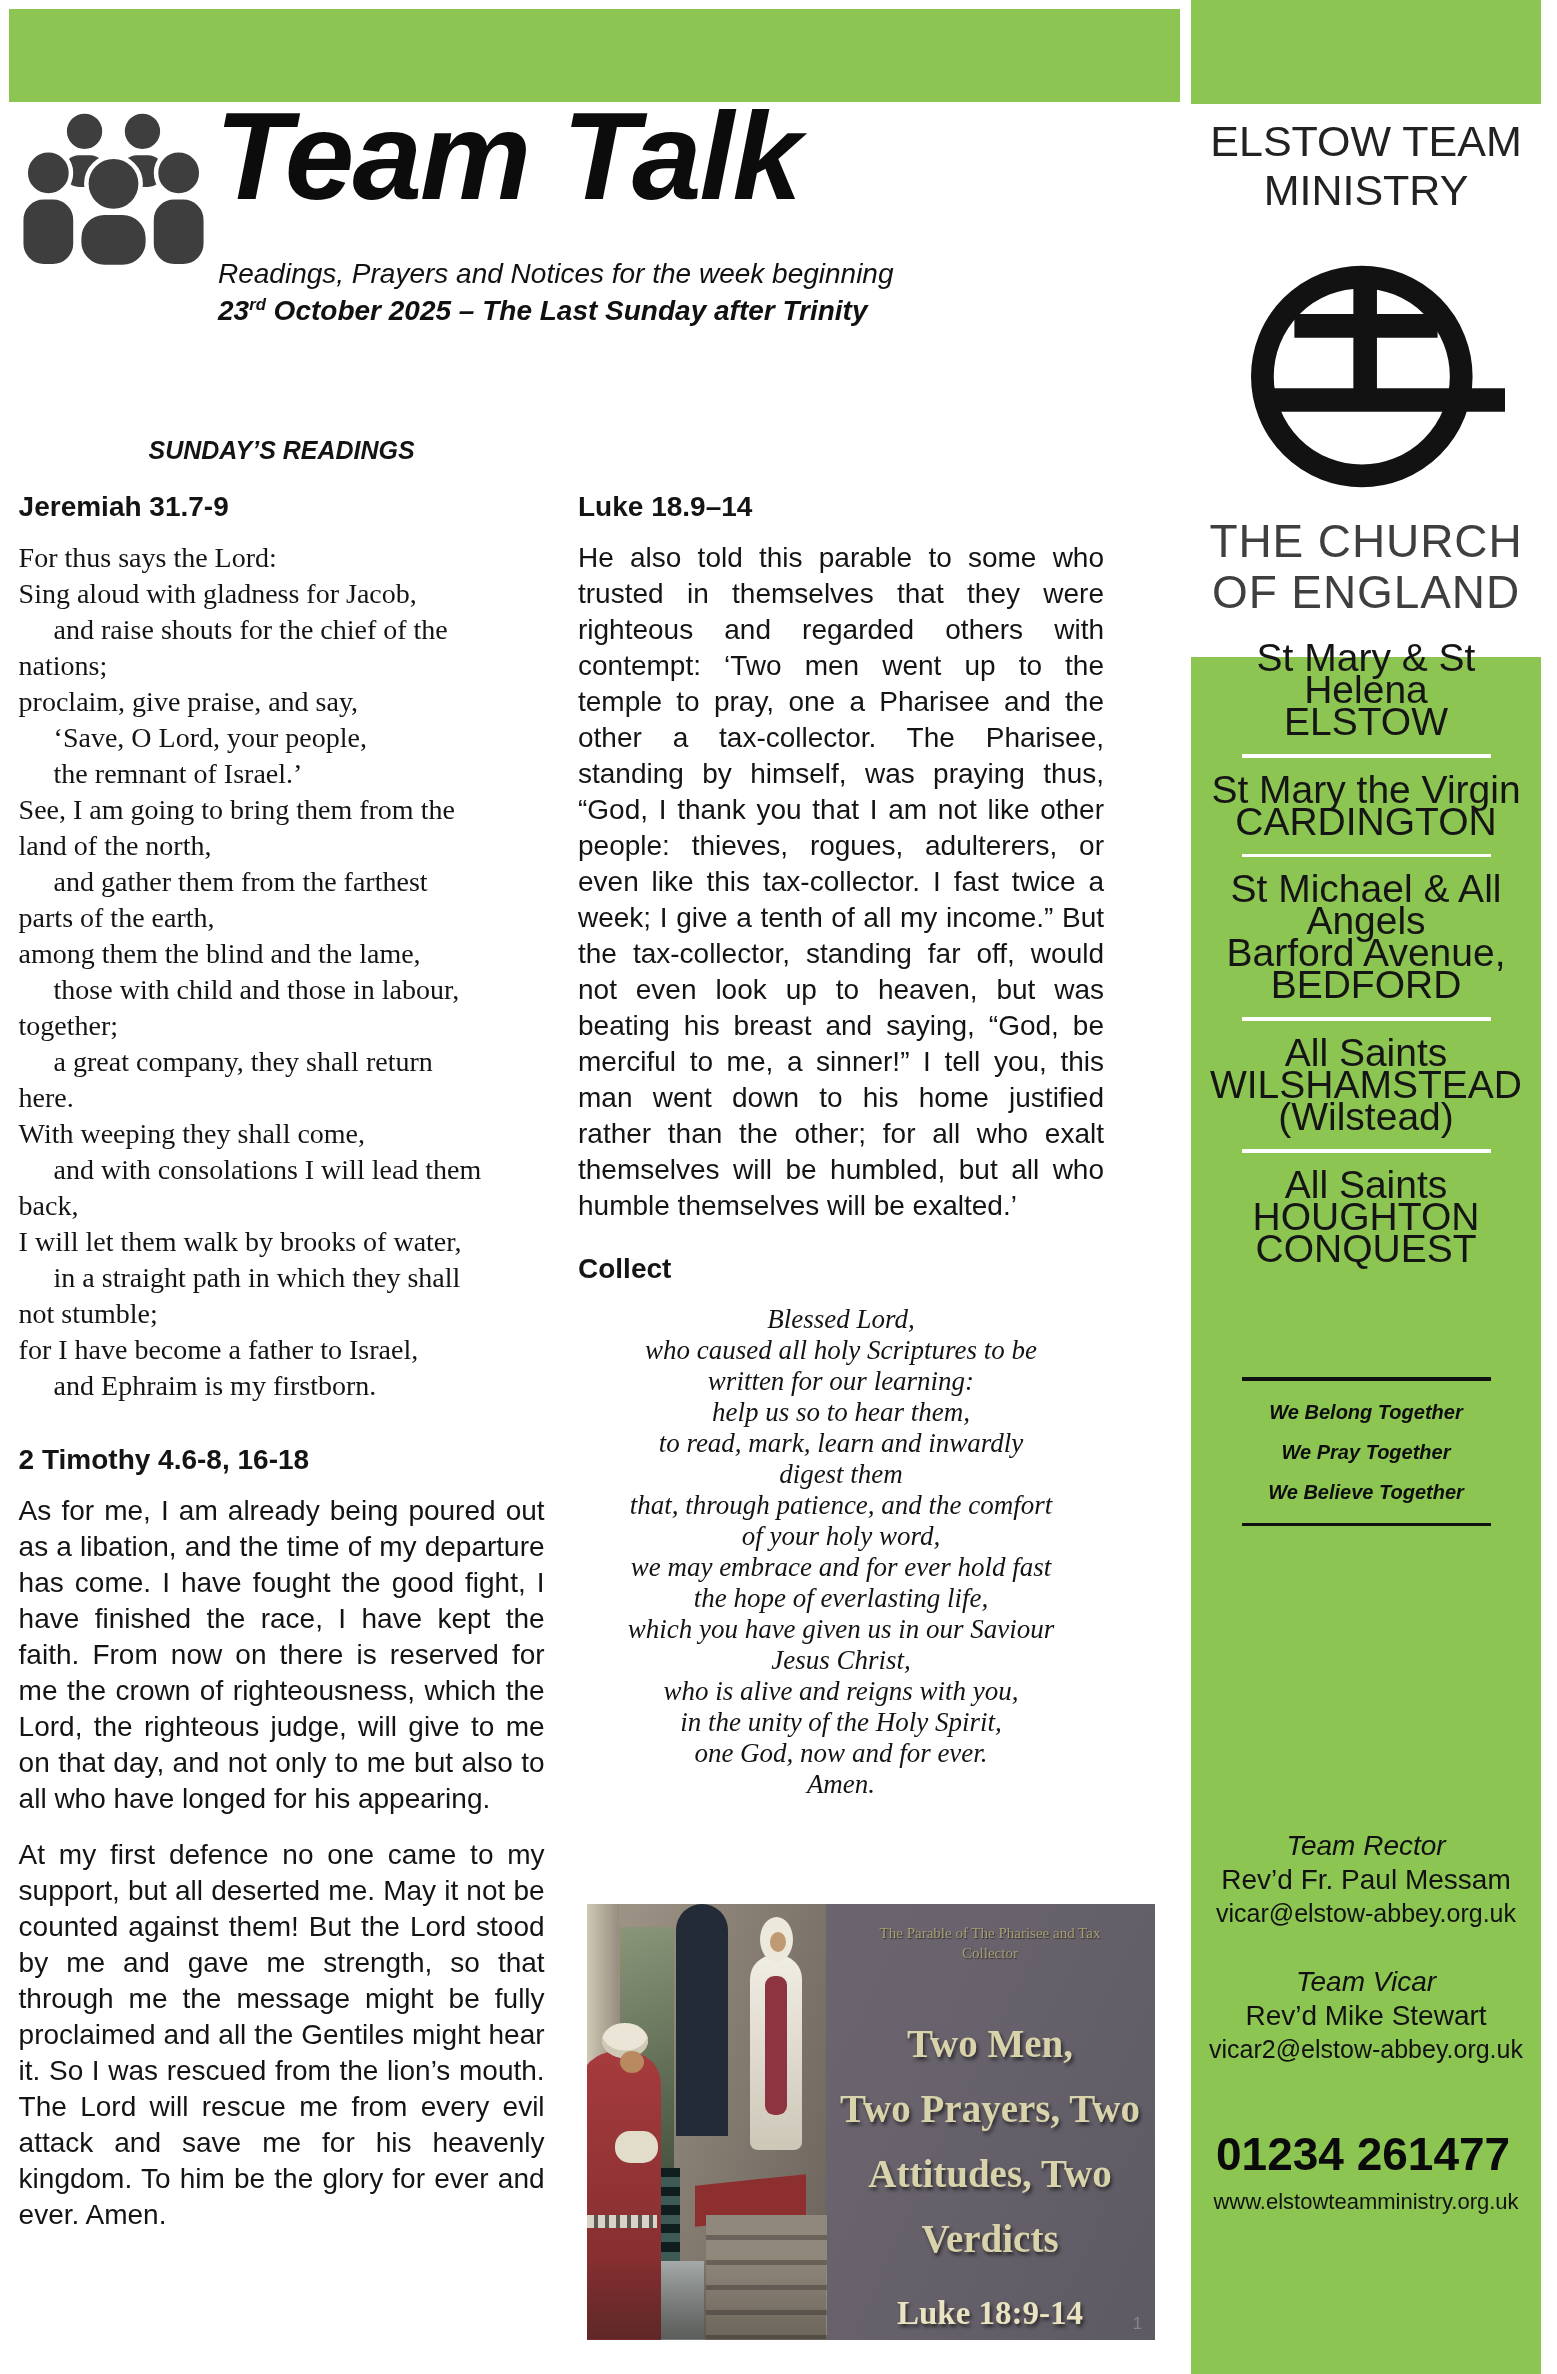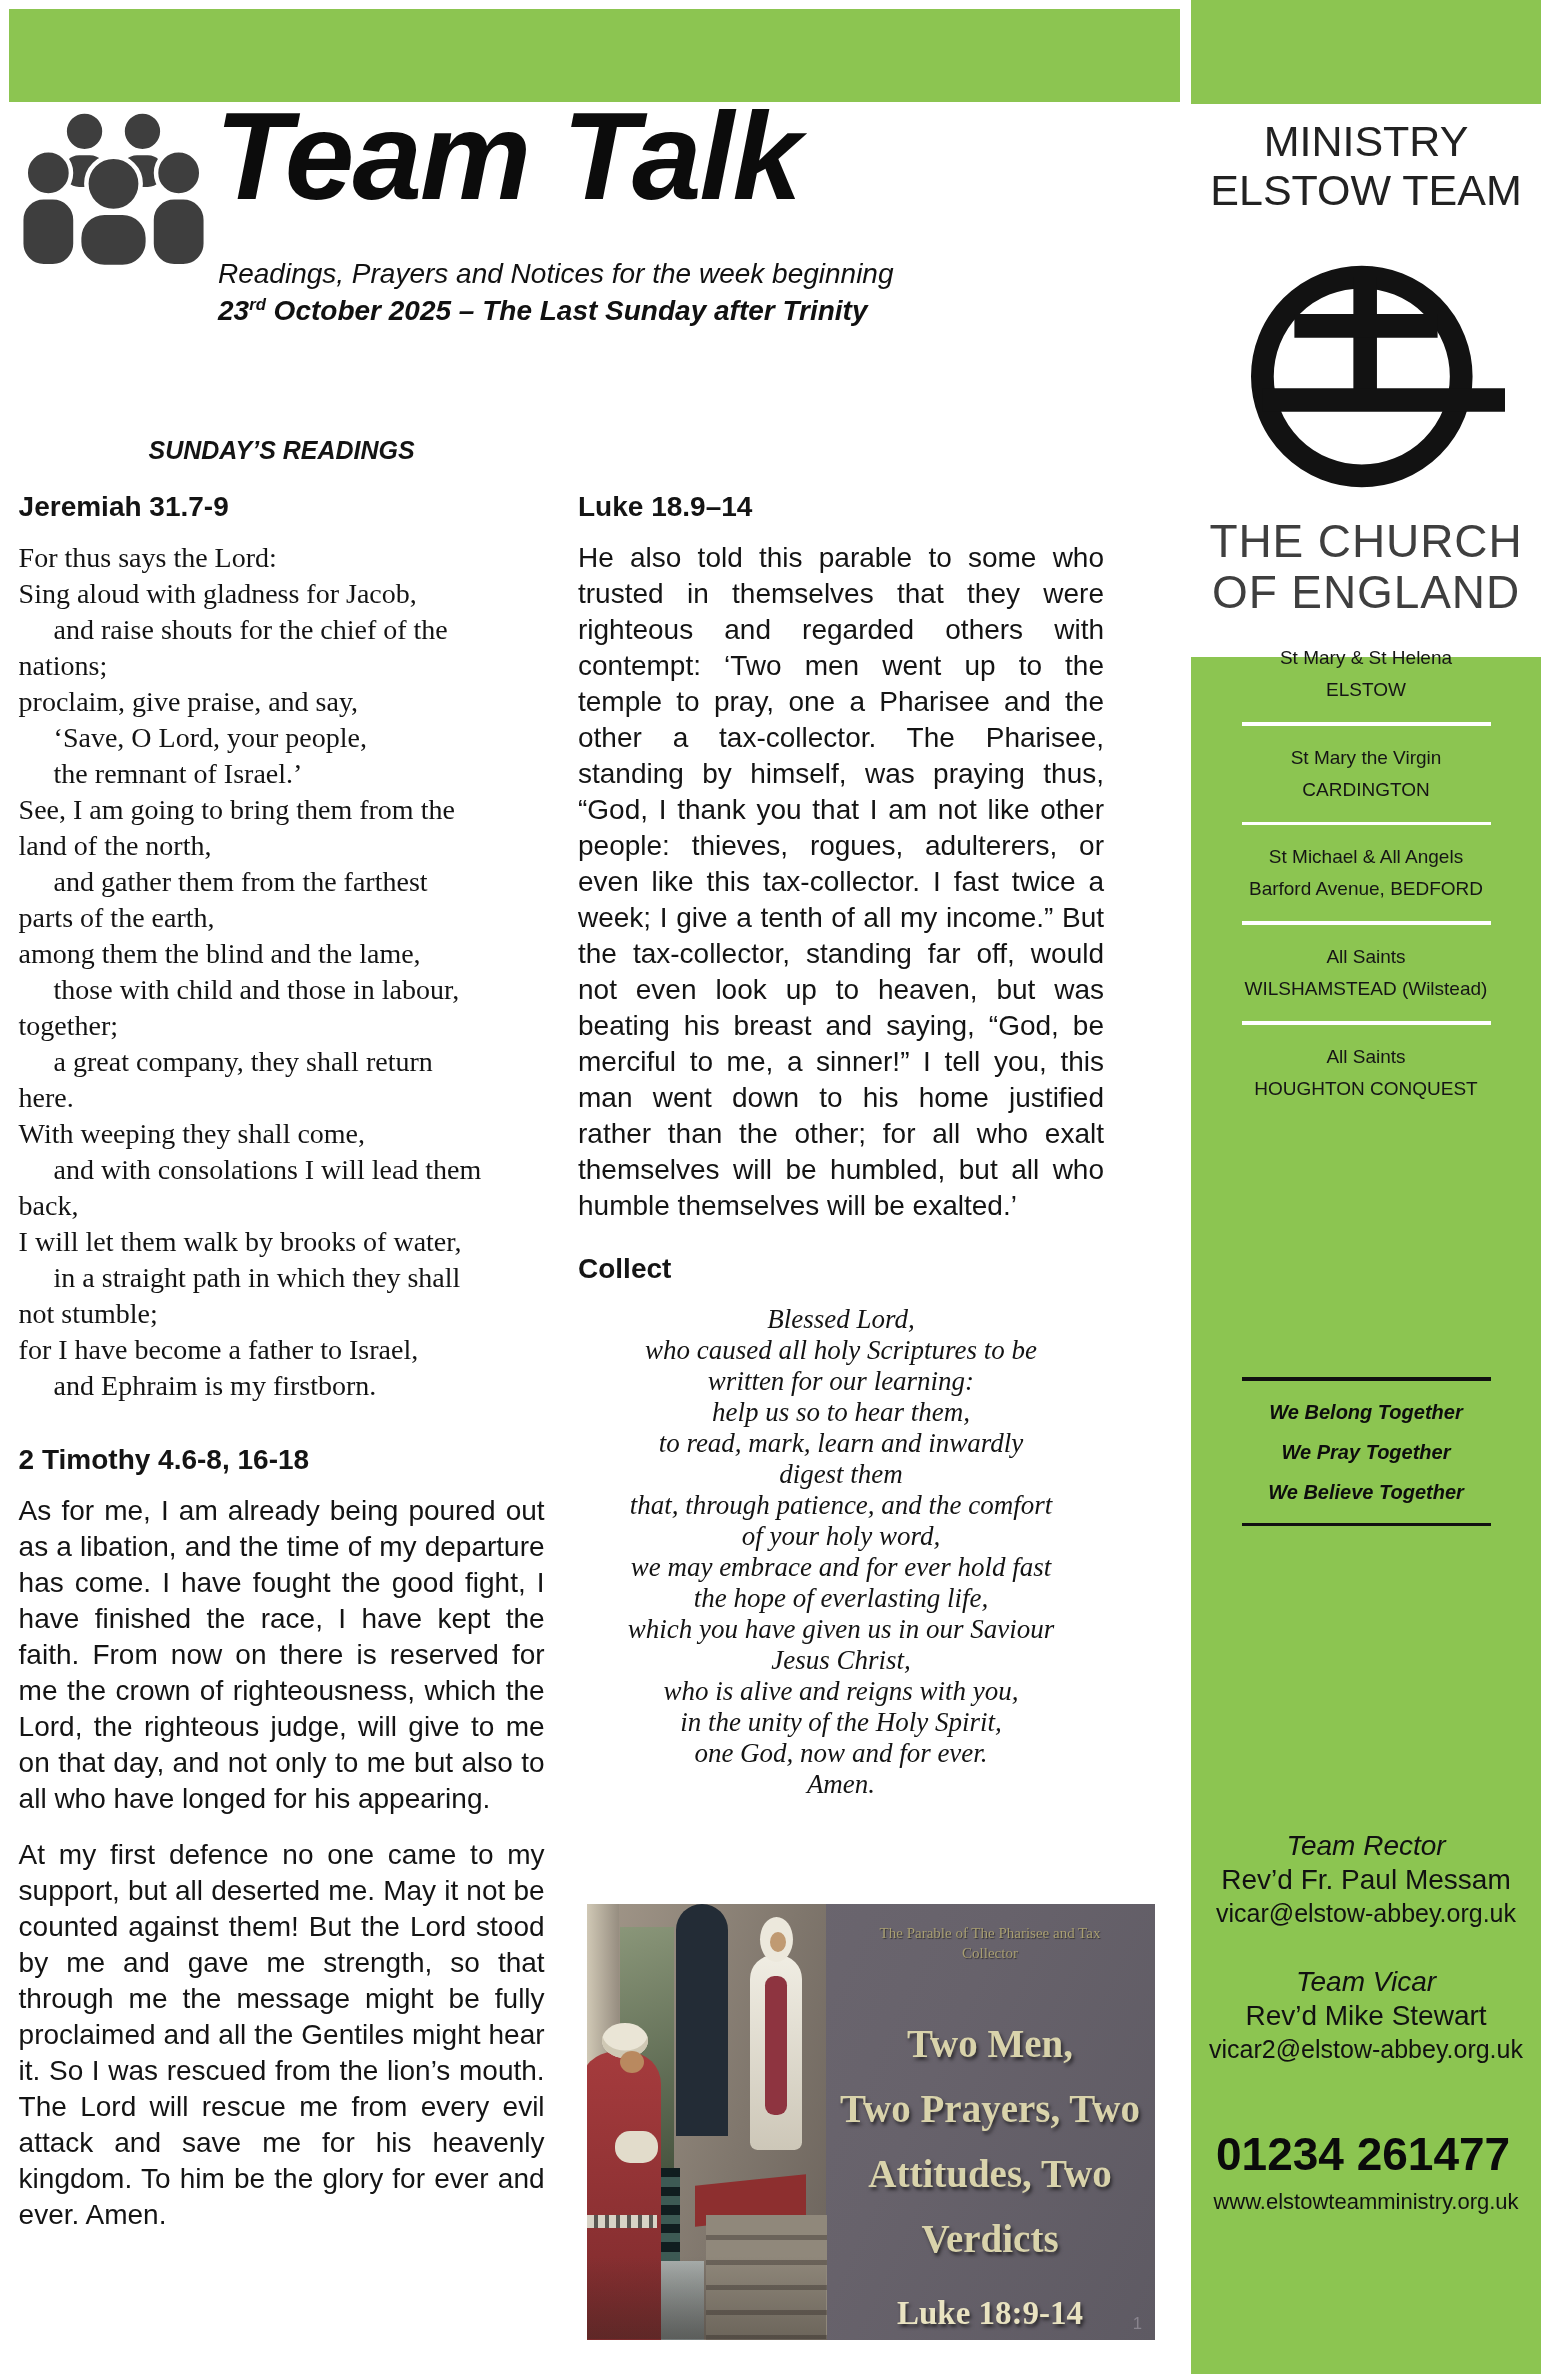--- a/index.html
+++ b/index.html
@@ -76,21 +76,21 @@
          text-shadow:1.9px 2.8px 3.7px rgba(0,0,0,.55);}
   .slide-pagenum{position:absolute;right:13px;bottom:5.6px;font-size:16.7px;color:#9b96a0;opacity:.7;}
 
   
   .sidebar-bg{position:absolute;left:1191px;top:0;width:350px;height:2375px;background:#8cc551;}
   .logo-box{position:absolute;left:1191px;top:104px;width:350px;height:553px;background:#ffffff;z-index:2;}
   .ministry{padding-top:13px;text-align:center;font-size:43px;line-height:49px;color:#222;}
   .coe-logo{display:block;margin:9.3px auto 0 auto;}
   .coe-name{text-align:center;font-size:46px;line-height:51px;color:#3f3f3f;letter-spacing:0.9px;margin-top:3.7px;}
   .churches{position:absolute;left:1191px;top:642px;width:350px;text-align:center;z-index:3;}
-  .church .cname,.church .cplace{font-size:19px;line-height:32px;color:#151515;}
+  .church .cname,.church .cplace{font-size:39px;line-height:32px;color:#151515;}
   .wdivider{width:249px;height:3.7px;background:#ffffff;margin:16px auto;}
   .motto-block{position:absolute;left:1191px;top:1377px;width:350px;text-align:center;}
   .bdivider{width:249px;height:3.7px;background:#111;margin:0 auto;}
   .mline{font-size:20px;line-height:40px;font-weight:bold;font-style:italic;color:#0d0d0d;text-align:center;}
   .motto-lines{margin:11px 0;}
   .contacts{position:absolute;left:1191px;top:1829px;width:350px;text-align:center;}
   .contact{margin-bottom:35px;}
   .contact .role{font-size:28px;line-height:34px;font-style:italic;color:#111;}
   .contact .name{font-size:28px;line-height:34px;color:#111;}
   .contact .email{font-size:25px;line-height:33px;color:#111;}
@@ -215,22 +215,22 @@
       </div>
     <div class="slide-ref">Luke 18:9-14</div>
   </div>
   <div class="slide-pagenum">1</div>
 </div>
 
 <div class="sidebar-bg"></div>
 
 <div class="logo-box">
   <div class="ministry">
+    <div>ELSTOW TEAM</div>
     <div>MINISTRY</div>
-    <div>ELSTOW TEAM</div>
   </div>
   <svg class="coe-logo" width="278" height="288" viewBox="0 0 330 340">
     <g fill="none" stroke="#121212">
       <circle cx="160" cy="180" r="118" stroke-width="27"></circle>
       <line x1="164" y1="62" x2="164" y2="205" stroke-width="28"></line>
       <line x1="80" y1="120" x2="250" y2="120" stroke-width="28"></line>
       <line x1="42" y1="208" x2="330" y2="208" stroke-width="28"></line>
     </g>
   </svg>
   <div class="coe-name">

